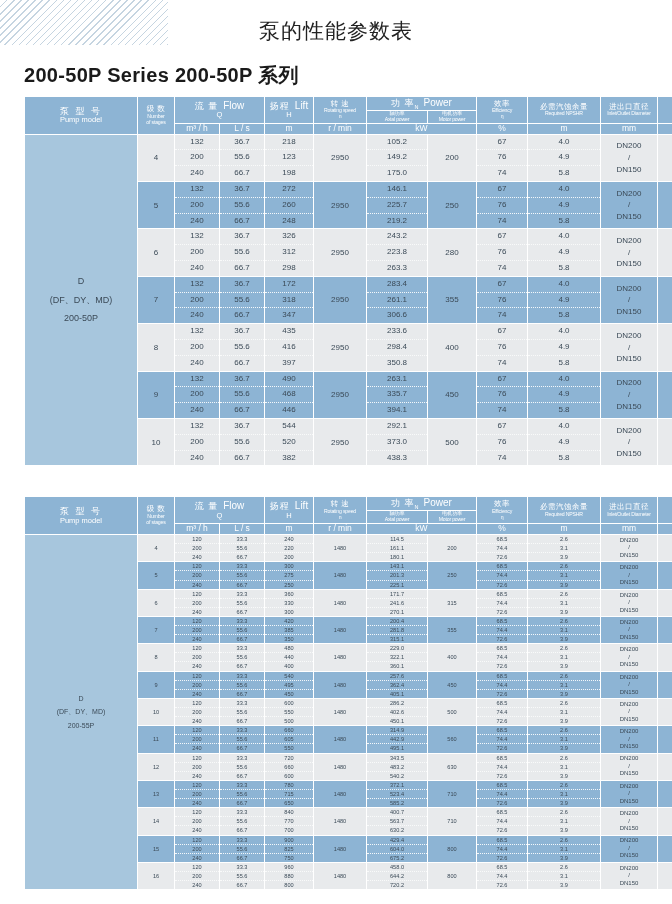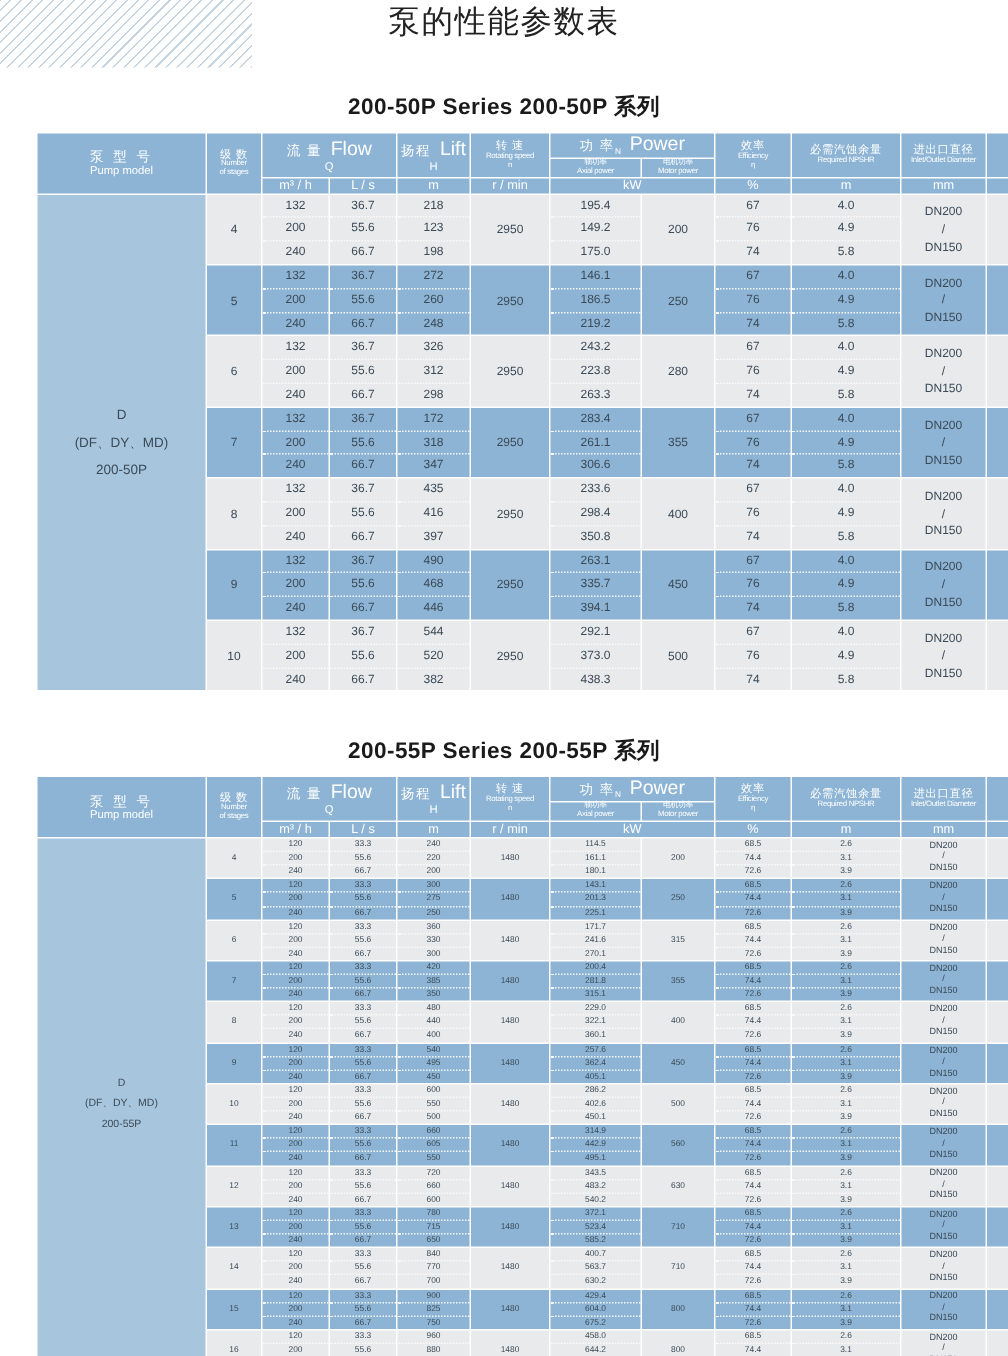--- a/index.html
+++ b/index.html
@@ -12,21 +12,21 @@
     overflow: hidden;
   }
   .page { position: relative; width: 672px; height: 904px; }
 
   
   .banner {
     position: relative;
     height: 45px;
     width: 100%;
     display: flex;
-    align-items: flex-start;
+    align-items: flex-end;
     justify-content: center;
   }
   .hatch {
     position: absolute;
     left: 0; top: 0;
     width: 168px; height: 45px;
     background-image: repeating-linear-gradient(
       -45deg,
       rgba(150,178,200,0.55) 0px,
       rgba(150,178,200,0.55) 1px,
@@ -38,27 +38,26 @@
     letter-spacing: 1px;
     color: #222;
     font-family: "DejaVu Sans", "Liberation Sans", sans-serif;
     font-weight: 400;
     z-index: 2;
   }
 
   
   .section { padding: 0 24px; }
   .section-title {
-    font-size: 15px;
+    font-size: 20px;
     font-weight: bold;
     color: #1a1a1a;
     letter-spacing: 0.3px;
     margin: 0 0 7px 0;
     font-family: "Liberation Sans", sans-serif;
-    text-align: center;
   }
   .sec1 { margin-top: 17px; }
   .sec2 { margin-top: 30px; }
 
   
   table.perf {
     width: 624px;
     border-collapse: separate;
     border-spacing: 1px;
     table-layout: fixed;
@@ -77,21 +76,21 @@
     color: #ffffff;
     line-height: 1.15;
   }
   th.hmain { font-size: 8px; }
   .cn { font-size: 9px; letter-spacing: 2px; display: block; }
   .cn-sm { font-size: 7.5px; letter-spacing: 0.5px; display: block; }
   .en { font-size: 7.5px; display: block; }
   .en-xs { font-size: 5.2px; display: block; letter-spacing: -0.2px; }
   .unit { font-size: 8.5px; }
   .inline-cn { font-size: 9px; letter-spacing: 1px; }
-  .inline-en { font-size: 13px; }
+  .inline-en { font-size: 10px; }
   .sub { font-size: 5.5px; vertical-align: sub; }
 
   
   td.lt { background: #e8eaec; }
   td.bl { background: #8db4d4; }
   td.model {
     background: #a7c6dd;
     color: #3f4f5e;
     font-size: 8.5px;
     line-height: 1.9;
@@ -228,21 +227,21 @@
               <span class="r sep">55.6</span>
               <span class="r sep">66.7</span>
             </td>
             <td class="val3 lt" style="height:41px">
               <span class="r ">218</span>
               <span class="r sep">123</span>
               <span class="r sep">198</span>
             </td>
             <td class="val lt">2950</td>
             <td class="val3 lt" style="height:41px">
-              <span class="r ">195.4</span>
+              <span class="r ">105.2</span>
               <span class="r sep">149.2</span>
               <span class="r sep">175.0</span>
             </td>
             <td class="val lt">200</td>
             <td class="val3 lt" style="height:41px">
               <span class="r ">67</span>
               <span class="r sep">76</span>
               <span class="r sep">74</span>
             </td>
             <td class="val3 lt" style="height:41px">
@@ -270,21 +269,21 @@
               <span class="r sep-d">66.7</span>
             </td>
             <td class="val3 bl" style="height:41px">
               <span class="r ">272</span>
               <span class="r sep-d">260</span>
               <span class="r sep-d">248</span>
             </td>
             <td class="val bl">2950</td>
             <td class="val3 bl" style="height:41px">
               <span class="r ">146.1</span>
-              <span class="r sep-d">186.5</span>
+              <span class="r sep-d">225.7</span>
               <span class="r sep-d">219.2</span>
             </td>
             <td class="val bl">250</td>
             <td class="val3 bl" style="height:41px">
               <span class="r ">67</span>
               <span class="r sep-d">76</span>
               <span class="r sep-d">74</span>
             </td>
             <td class="val3 bl" style="height:41px">
               <span class="r ">4.0</span>
@@ -501,21 +500,20 @@
               <span class="r dn">/</span>
               <span class="r dn">DN150</span>
             </td>
             <td class="val lt">1540</td>
           </tr>
         </tbody>
       </table>
   </div>
 
   <div class="section sec2">
-    <div class="section-title">200-55P Series  200-55P 系列</div>
     <table class="perf t2" id="table2">
   <colgroup>
           <col style="width:112px">
           <col style="width:36px">
           <col style="width:44px">
           <col style="width:44px">
           <col style="width:48px">
           <col style="width:52px">
           <col style="width:60px">
           <col style="width:48px">

